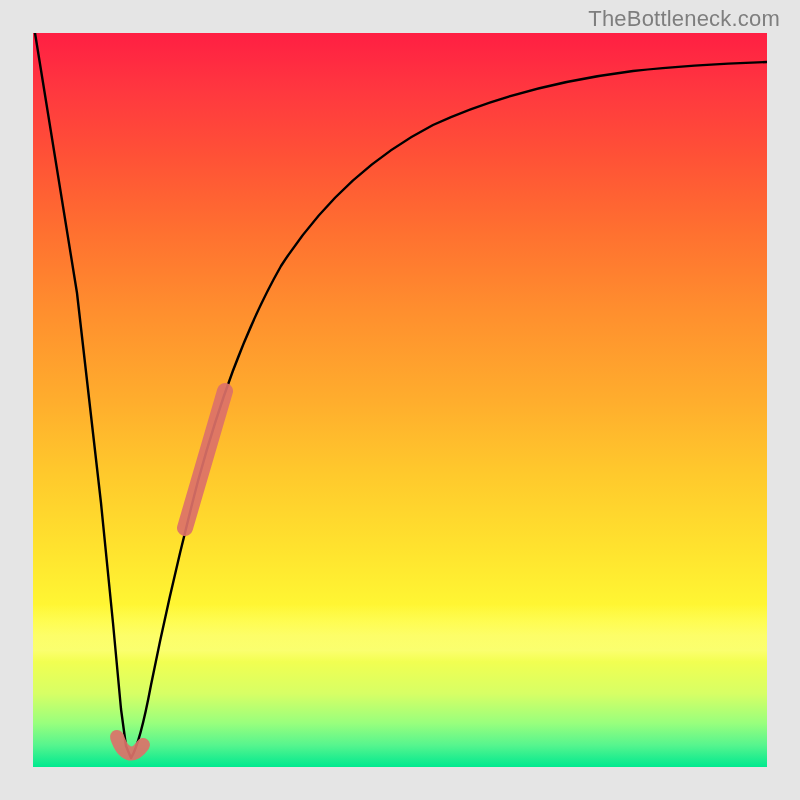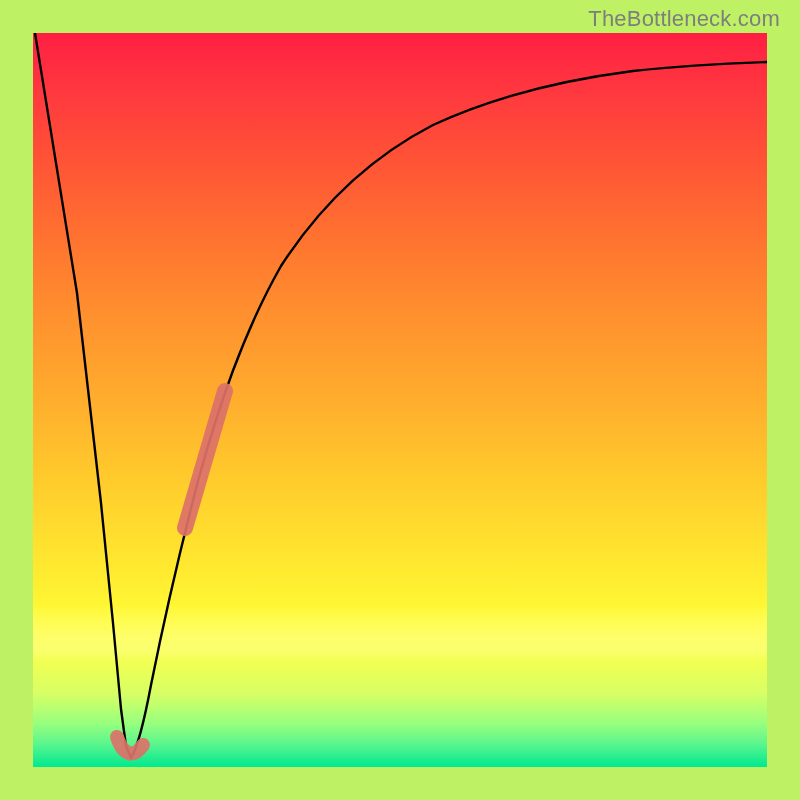--- a/index.html
+++ b/index.html
@@ -10,21 +10,21 @@
     background: #000;
     overflow: hidden;
     font-family: Arial, Helvetica, sans-serif;
   }
   .frame {
     position: absolute;
     left: 0;
     top: 0;
     width: 800px;
     height: 800px;
-    background: #bef264;
+    background: #e5e5e5;
   }
   .plot-wrap {
     position: absolute;
     left: 33px;
     top: 33px;
     width: 734px;
     height: 734px;
     background: linear-gradient(
       to bottom,
       #ff1f43 0%,

